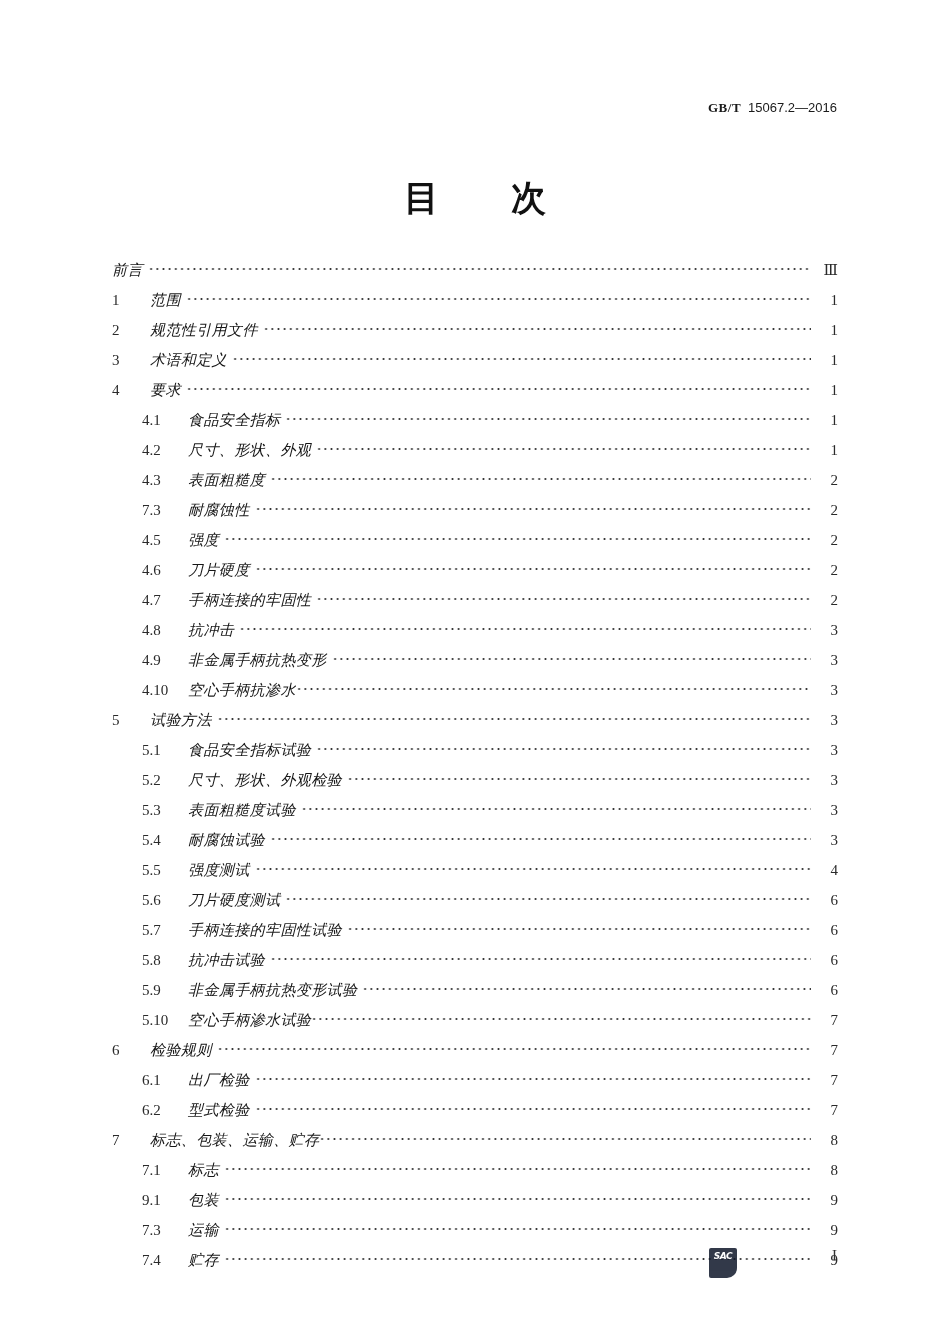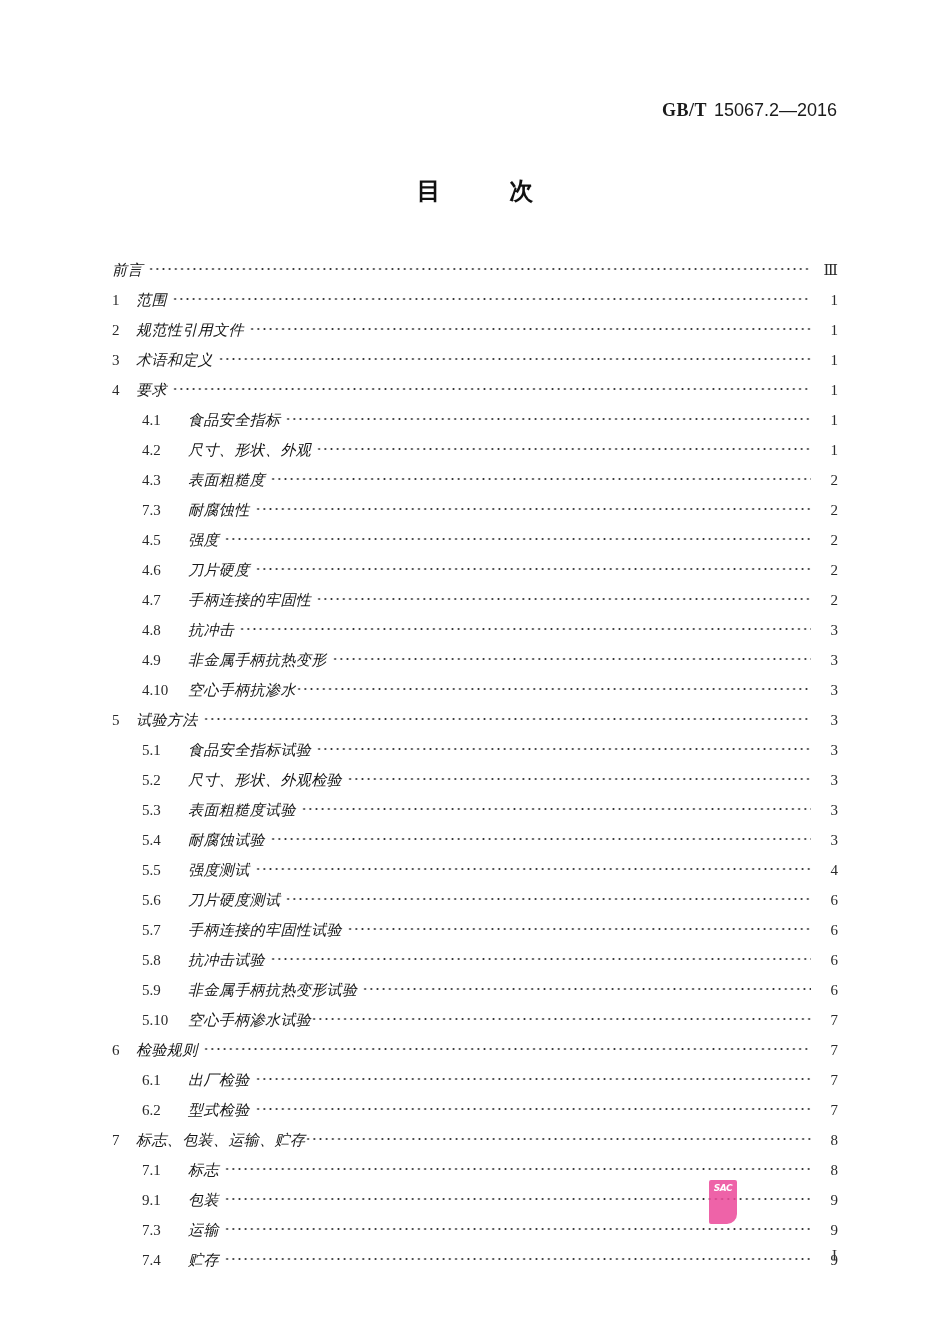--- a/index.html
+++ b/index.html
@@ -23,21 +23,21 @@
     height: 1342px;
   }
 
   
   .doc-header {
     position: absolute;
     top: 100px;
     left: 0;
     right: 113px;
     text-align: right;
-    font-size: 18px;
+    font-size: 13px;
     letter-spacing: 0.2px;
     white-space: nowrap;
   }
   .doc-header .std-prefix {
     font-family: "Liberation Serif", "DejaVu Serif", serif;
     font-weight: bold;
     letter-spacing: 0.5px;
   }
   .doc-header .std-number {
     font-family: "Liberation Sans", sans-serif;
@@ -47,21 +47,21 @@
   }
 
   
   .toc-title {
     position: absolute;
     top: 175px;
     left: 0;
     right: 0;
     text-align: center;
     font-family: "DejaVu Sans", "Liberation Sans", sans-serif;
-    font-size: 24px;
+    font-size: 35px;
     font-weight: bold;
     letter-spacing: 30px;
     text-indent: 30px;
     color: #111;
   }
 
   
   .toc {
     position: absolute;
     top: 255px;
@@ -114,38 +114,38 @@
   .toc-page {
     flex: 0 0 22px;
     text-align: right;
     font-family: "Liberation Serif", "DejaVu Serif", serif;
     font-size: 15px;
     color: #2a2a2a;
   }
 
   
   .lvl1 .toc-num { width: 24px; }
-  .lvl1 .toc-label { margin-left: 0; }
+  .lvl1 .toc-label { margin-left: 14px; }
 
   .lvl0 .toc-num { width: 0; }
 
   .lvl2 { padding-left: 30px; }
   .lvl2 .toc-num { width: 46px; }
 
   
   .tight .toc-leader { margin-left: 0px; }
 
   
   .sac-watermark {
     position: absolute;
     left: 709px;
-    top: 1180px;
+    top: 1248px;
     width: 28px;
-    height: 44px;
-    background: #ec4899;
+    height: 30px;
+    background: #0f172a;
     border-radius: 2px 2px 10px 2px;
     opacity: 0.85;
   }
   .sac-watermark span {
     position: absolute;
     top: 3px;
     left: 0;
     right: 0;
     text-align: center;
     font-family: "DejaVu Sans", "Liberation Sans", sans-serif;

